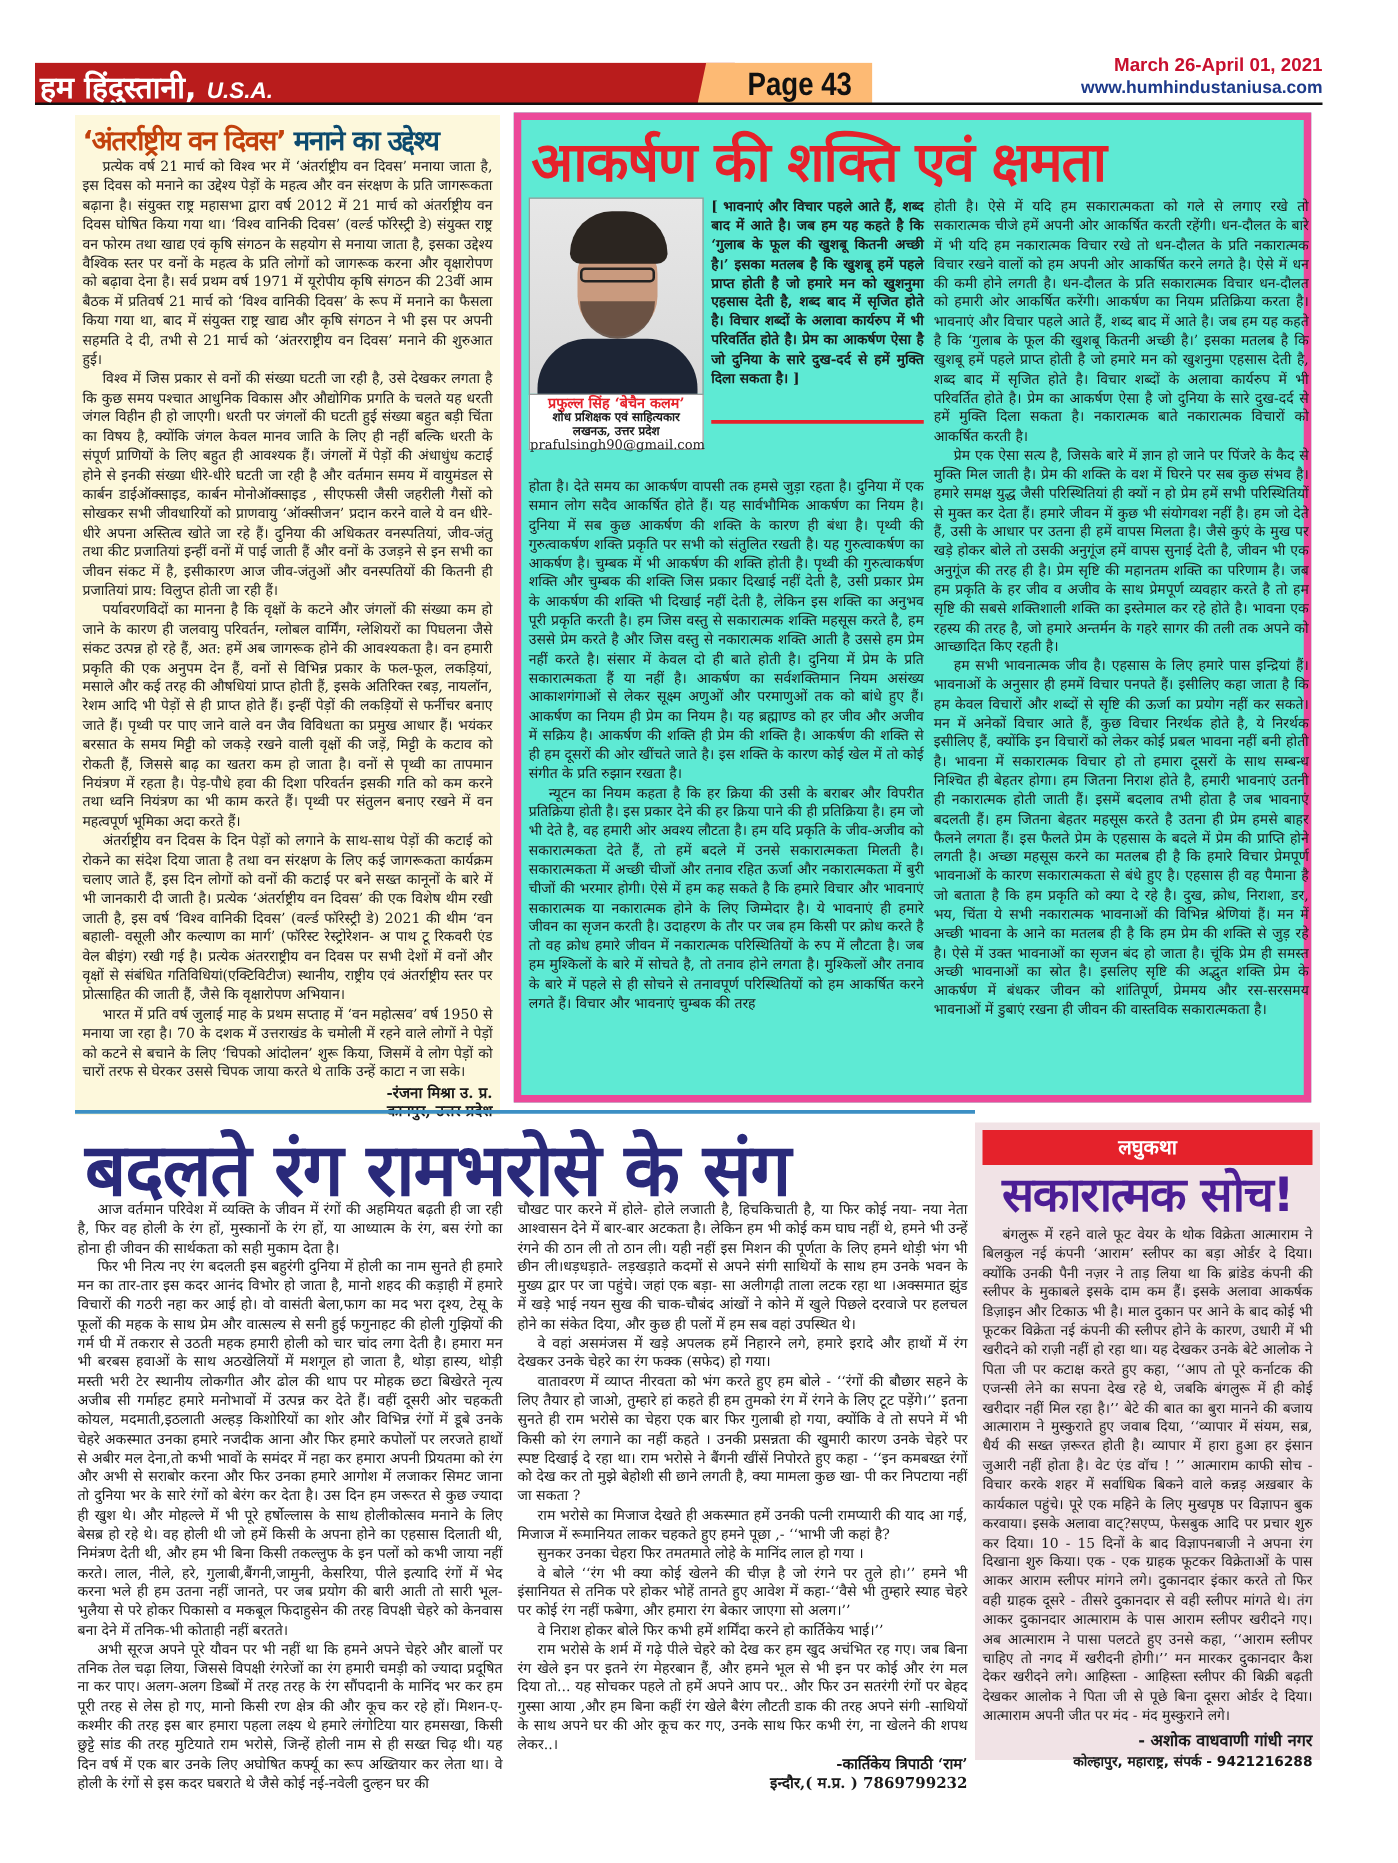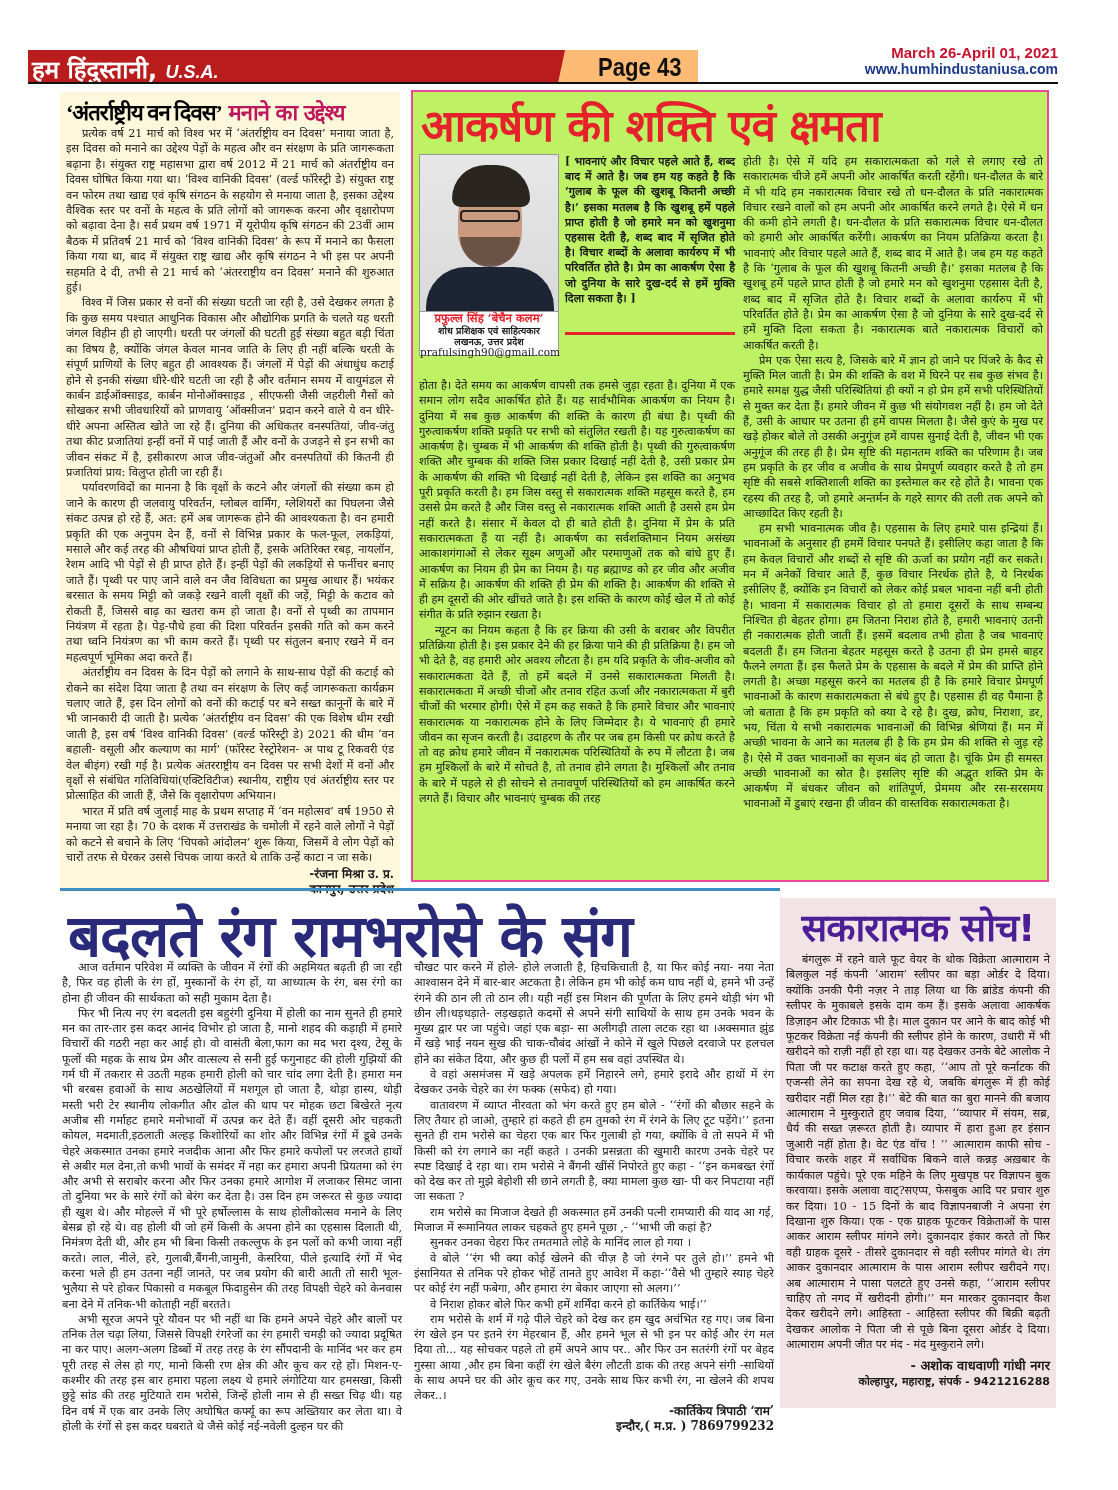--- a/index.html
+++ b/index.html
@@ -19,28 +19,28 @@
     font-size: 26px; color: #111; transform: scaleX(0.85); transform-origin: left; }
   .mast-rule { position: absolute; left: 0; top: 32px; width: 1030px; height: 2px; background: #111; }
   .mast-date { position: absolute; right: 0; top: -6px; text-align: right; font-family: Liberation Sans, sans-serif;
     font-weight: bold; }
   .mast-date .d { color: #c8102e; font-size: 15px; display: block; }
   .mast-date .u { color: #1d3a8a; font-size: 14px; display: block; }
 
   
   .art1 { position: absolute; left: 60px; top: 92px; width: 340px; height: 800px; background: #fdf8dc; padding: 4px 6px; }
   .art1-title { font-family: "DejaVu Sans", sans-serif; font-weight: bold; font-size: 22px; white-space: nowrap; letter-spacing: -1px; }
-  .art1-title .red { color: #000000; font-family: Liberation Serif, serif; }
-  .art1-title .blk { color: #be185d; }
+  .art1-title .red { color: #c2410c; }
+  .art1-title .blk { color: #0c4a6e; }
   .body-text { font-size: 11.2px; line-height: 15.4px; text-align: justify; }
   .body-text p { text-indent: 16px; }
   .byline { text-align: right; font-weight: bold; font-size: 12px; line-height: 15px; margin-top: 1px; }
 
   
-  .art2 { position: absolute; left: 411px; top: 90px; width: 638px; height: 792px; border: 2px solid #ec4899; background: #bef264; }
+  .art2 { position: absolute; left: 411px; top: 90px; width: 638px; height: 792px; border: 6px solid #ec4899; background: #5eead4; }
   .art2-title { position: absolute; left: 8px; top: 2px; font-family: "DejaVu Sans", sans-serif; font-weight: bold;
     font-size: 44px; color: #e5222b; white-space: nowrap; letter-spacing: -1px; }
   .photo-box { position: absolute; left: 6px; top: 62px; width: 140px; height: 158px; border: 1px solid #999; overflow: hidden;
     background: linear-gradient(180deg, #e7e7e7 0%, #d9d9d9 100%); }
   .photo-hair { position: absolute; left: 32px; top: 10px; width: 78px; height: 42px; background: #2b2520; border-radius: 40px 40px 10px 10px; }
   .photo-face { position: absolute; left: 38px; top: 30px; width: 64px; height: 80px; background: #c99a7e; border-radius: 30px 30px 32px 32px; }
   .photo-beard { position: absolute; left: 40px; top: 82px; width: 60px; height: 30px; background: #5a4539; border-radius: 0 0 30px 30px; opacity: .85; }
   .photo-glasses { position: absolute; left: 40px; top: 55px; width: 60px; height: 12px; border: 2px solid #222; border-radius: 4px; }
   .photo-shirt { position: absolute; left: 6px; top: 112px; width: 128px; height: 50px; background: #1d2535; border-radius: 40px 40px 0 0; }
   .author-box { position: absolute; left: 6px; top: 220px; width: 140px; height: 44px; border: 1px solid #999; border-top: none; text-align: center; background: #fff; }
@@ -162,19 +162,20 @@
     <p>वे निराश होकर बोले फिर कभी हमें शर्मिंदा करने हो कार्तिकेय भाई।’’</p>
     <p>राम भरोसे के शर्म में गढ़े पीले चेहरे को देख कर हम खुद अचंभित रह गए। जब बिना रंग खेले इन पर इतने रंग मेहरबान हैं, और हमने भूल से भी इन पर कोई और रंग मल दिया तो... यह सोचकर पहले तो हमें अपने आप पर.. और फिर उन सतरंगी रंगों पर बेहद गुस्सा आया ,और हम बिना कहीं रंग खेले बैरंग लौटती डाक की तरह अपने संगी -साथियों के साथ अपने घर की ओर कूच कर गए, उनके साथ फिर कभी रंग, ना खेलने की शपथ लेकर..।</p>
     <div class="art3-byline">
       <div>-कार्तिकेय त्रिपाठी ‘राम’</div>
       <div>इन्दौर,( म.प्र. ) 7869799232</div>
     </div>
   </div>
 </article>
 
 <article class="art4">
+  <div class="art4-banner">लघुकथा</div>
   <h1 class="art4-title">सकारात्मक सोच!</h1>
   <div class="body-text">
     <p>बंगलुरू में रहने वाले फूट वेयर के थोक विक्रेता आत्माराम ने बिलकुल नई कंपनी ‘आराम’ स्लीपर का बड़ा ओर्डर दे दिया। क्योंकि उनकी पैनी नज़र ने ताड़ लिया था कि ब्रांडेड कंपनी की स्लीपर के मुकाबले इसके दाम कम हैं। इसके अलावा आकर्षक डिज़ाइन और टिकाऊ भी है। माल दुकान पर आने के बाद कोई भी फूटकर विक्रेता नई कंपनी की स्लीपर होने के कारण, उधारी में भी खरीदने को राज़ी नहीं हो रहा था। यह देखकर उनके बेटे आलोक ने पिता जी पर कटाक्ष करते हुए कहा, ‘‘आप तो पूरे कर्नाटक की एजन्सी लेने का सपना देख रहे थे, जबकि बंगलुरू में ही कोई खरीदार नहीं मिल रहा है।’’ बेटे की बात का बुरा मानने की बजाय आत्माराम ने मुस्कुराते हुए जवाब दिया, ‘‘व्यापार में संयम, सब्र, धैर्य की सख्त ज़रूरत होती है। व्यापार में हारा हुआ हर इंसान जुआरी नहीं होता है। वेट एंड वॉच ! ’’ आत्माराम काफी सोच - विचार करके शहर में सर्वाधिक बिकने वाले कन्नड़ अख़बार के कार्यकाल पहुंचे। पूरे एक महिने के लिए मुखपृष्ठ पर विज्ञापन बुक करवाया। इसके अलावा वाट्‌?सएप्प, फेसबुक आदि पर प्रचार शुरु कर दिया। 10 - 15 दिनों के बाद विज्ञापनबाजी ने अपना रंग दिखाना शुरु किया। एक - एक ग्राहक फूटकर विक्रेताओं के पास आकर आराम स्लीपर मांगने लगे। दुकानदार इंकार करते तो फिर वही ग्राहक दूसरे - तीसरे दुकानदार से वही स्लीपर मांगते थे। तंग आकर दुकानदार आत्माराम के पास आराम स्लीपर खरीदने गए। अब आत्माराम ने पासा पलटते हुए उनसे कहा, ‘‘आराम स्लीपर चाहिए तो नगद में खरीदनी होगी।’’ मन मारकर दुकानदार कैश देकर खरीदने लगे। आहिस्ता - आहिस्ता स्लीपर की बिक्री बढ़ती देखकर आलोक ने पिता जी से पूछे बिना दूसरा ओर्डर दे दिया। आत्माराम अपनी जीत पर मंद - मंद मुस्कुराने लगे।</p>
   </div>
   <div class="art4-byline">- अशोक वाधवाणी गांधी नगर</div>
   <div class="art4-contact">कोल्हापुर, महाराष्ट्र, संपर्क - 9421216288</div>
 </article>
 
 </body></html>

